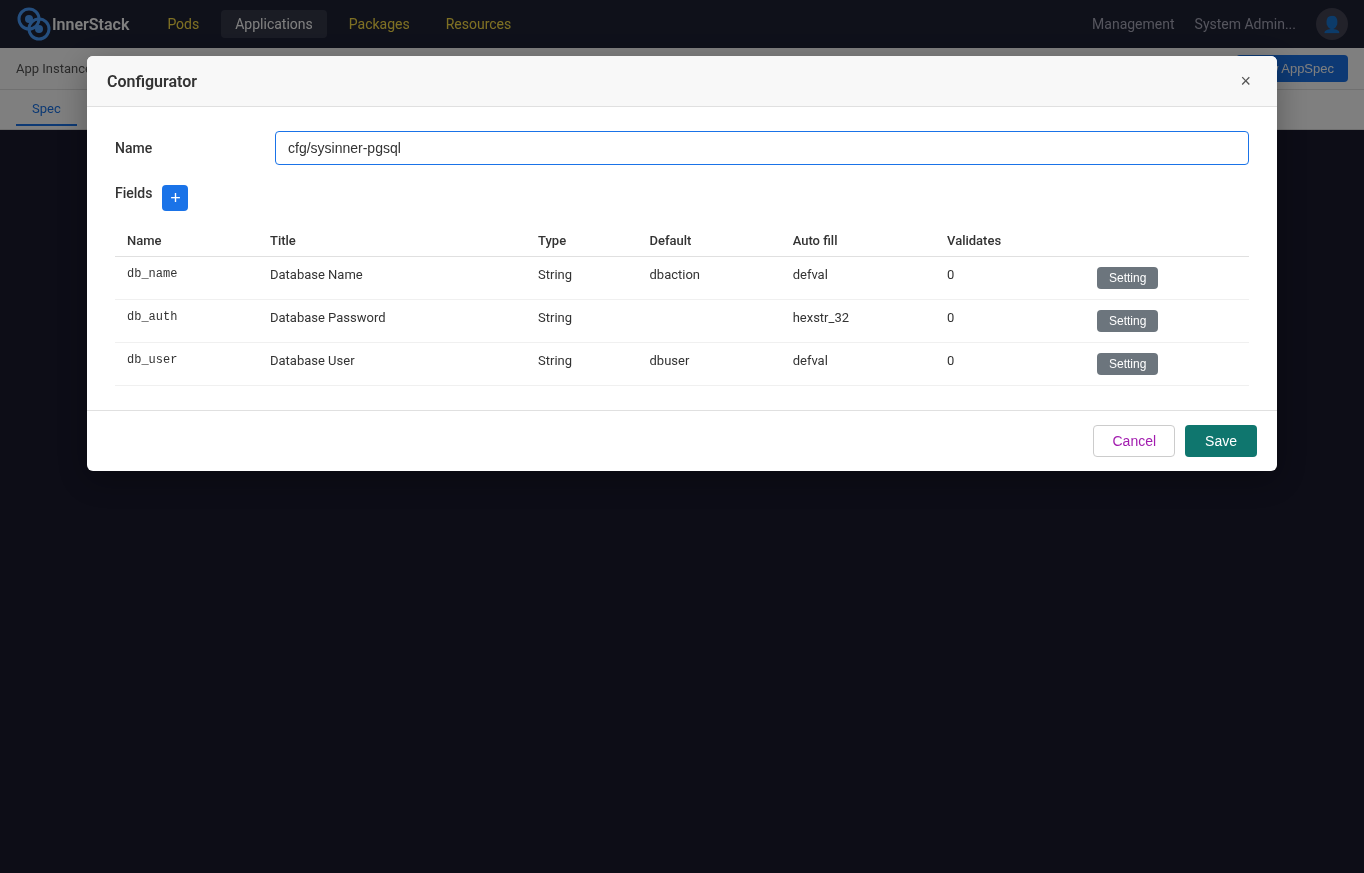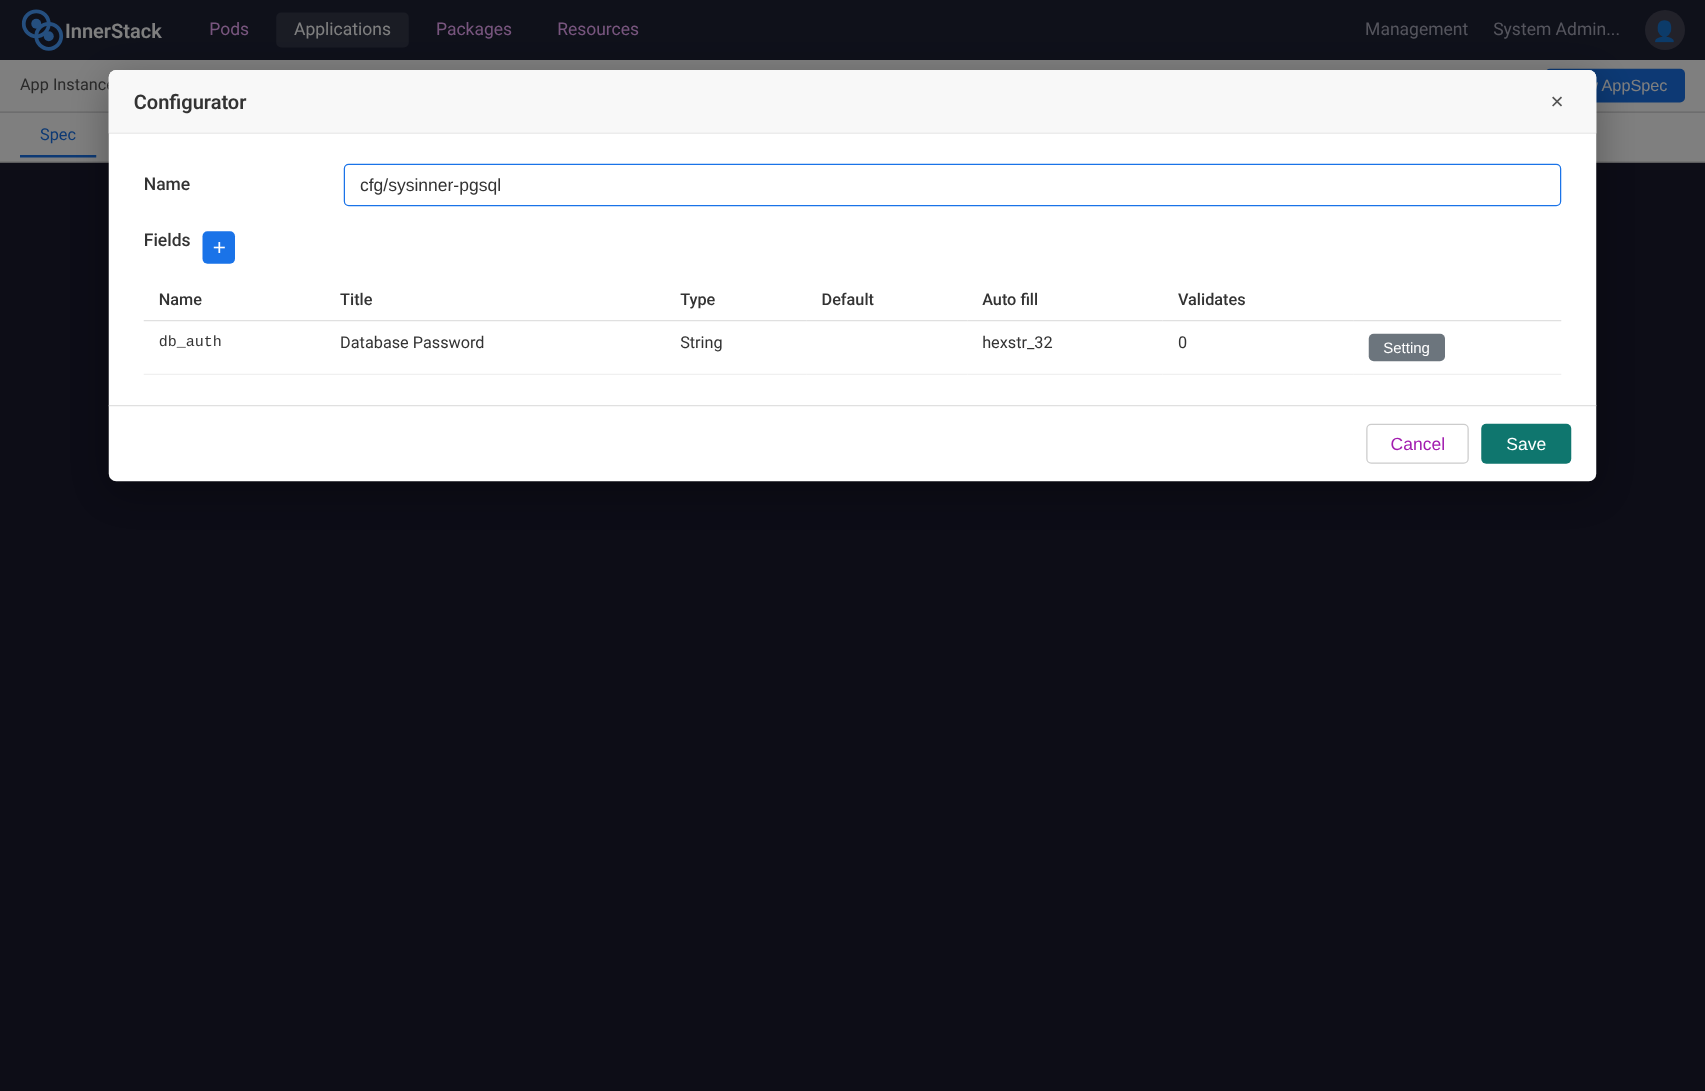--- a/index.html
+++ b/index.html
@@ -28,21 +28,21 @@
     .logo-icon {
       width: 36px;
       height: 36px;
     }
     .nav-brand {
       color: #fff;
       font-size: 16px;
       font-weight: 600;
     }
     .nav-item {
-      color: #f0abfc;
+      color: #fde047;
       padding: 6px 14px;
       border-radius: 4px;
       font-size: 14px;
       cursor: pointer;
     }
     .nav-item.active {
       color: #fff;
       background: rgba(255,255,255,0.1);
     }
     .nav-right {
@@ -344,31 +344,53 @@
             <th>Name</th>
             <th>Title</th>
             <th>Type</th>
             <th>Default</th>
             <th>Auto fill</th>
             <th>Validates</th>
             <th></th>
           </tr>
         </thead>
         <tbody id="fields-tbody">
+        <tr>
+      <td class="mono">db_name</td>
+      <td>Database Name</td>
+      <td>String</td>
+      <td>dbaction</td>
+      <td>defval</td>
+      <td>0</td>
+      <td>
+        <button class="setting-btn">Setting</button>
+      </td>
+    </tr>
             <tr>
       <td class="mono">db_auth</td>
       <td>Database Password</td>
       <td>String</td>
       <td></td>
       <td>hexstr_32</td>
       <td>0</td>
       <td>
         <button class="setting-btn">Setting</button>
       </td>
     </tr>
+            <tr>
+      <td class="mono">db_user</td>
+      <td>Database User</td>
+      <td>String</td>
+      <td>dbuser</td>
+      <td>defval</td>
+      <td>0</td>
+      <td>
+        <button class="setting-btn">Setting</button>
+      </td>
+    </tr>
           </tbody>
       </table>
     </div>
 
     <div class="modal-footer">
       <button class="btn-cancel">Cancel</button>
       <button class="btn-save">Save</button>
     </div>
   </div>
 </div>

